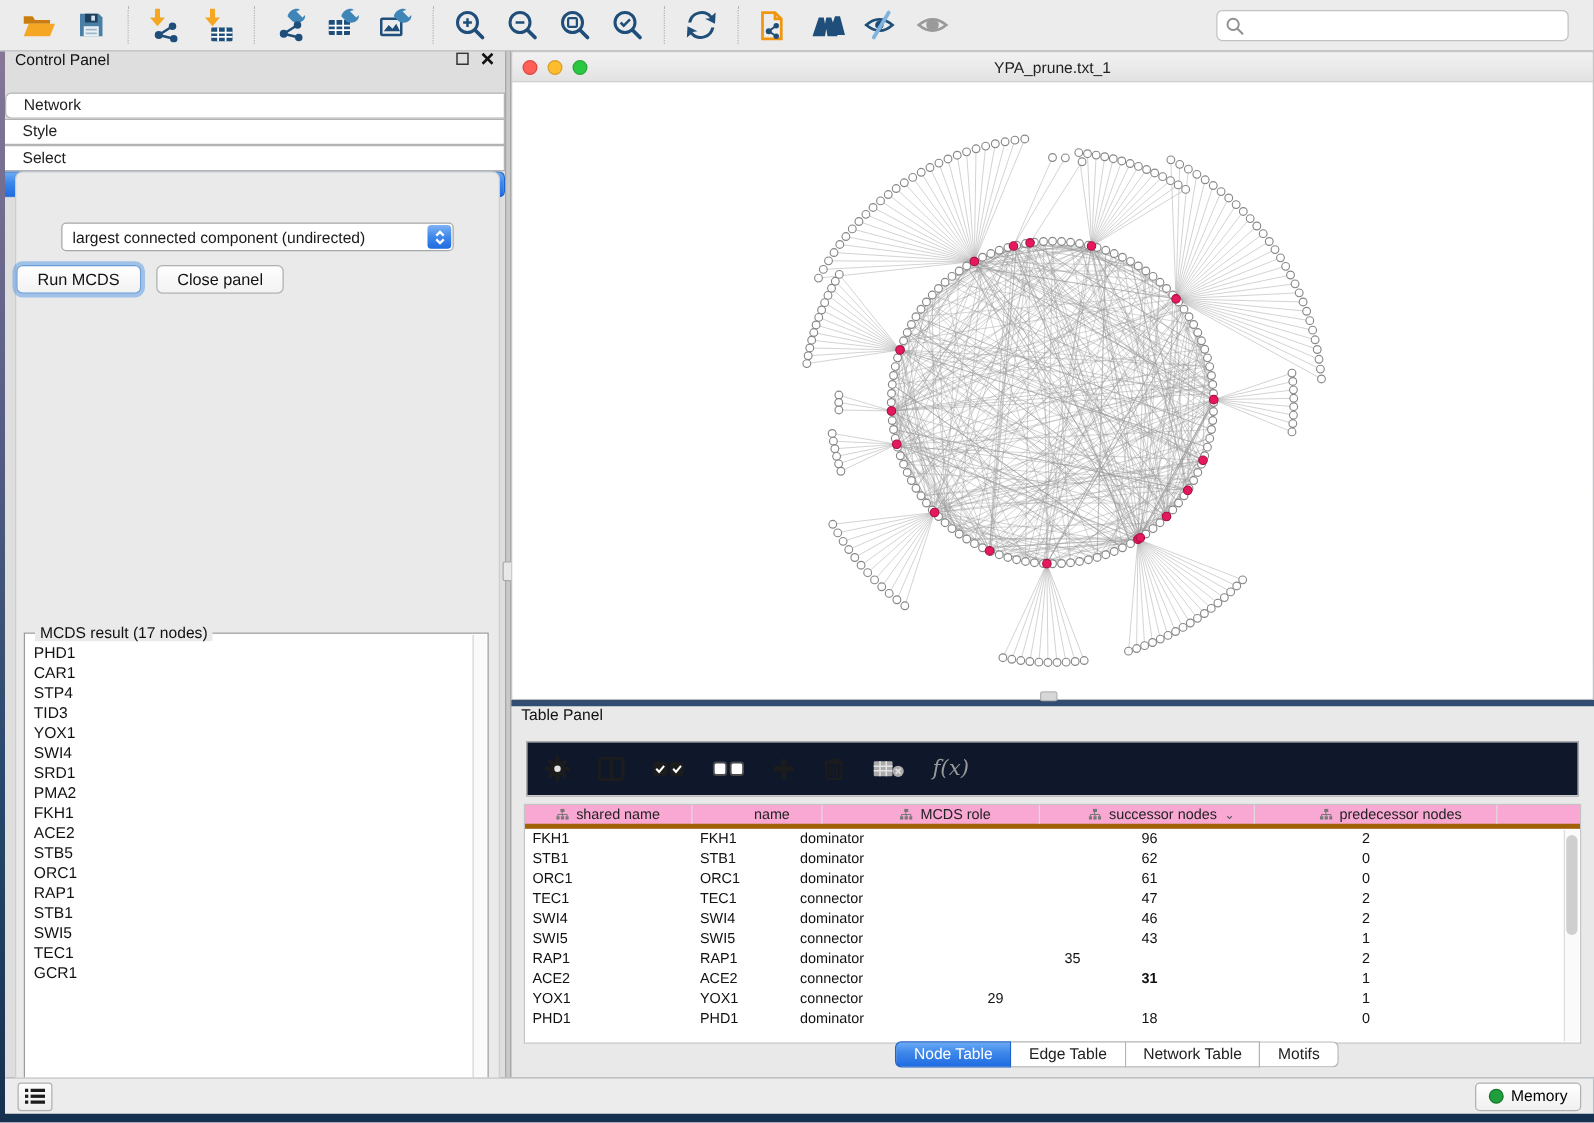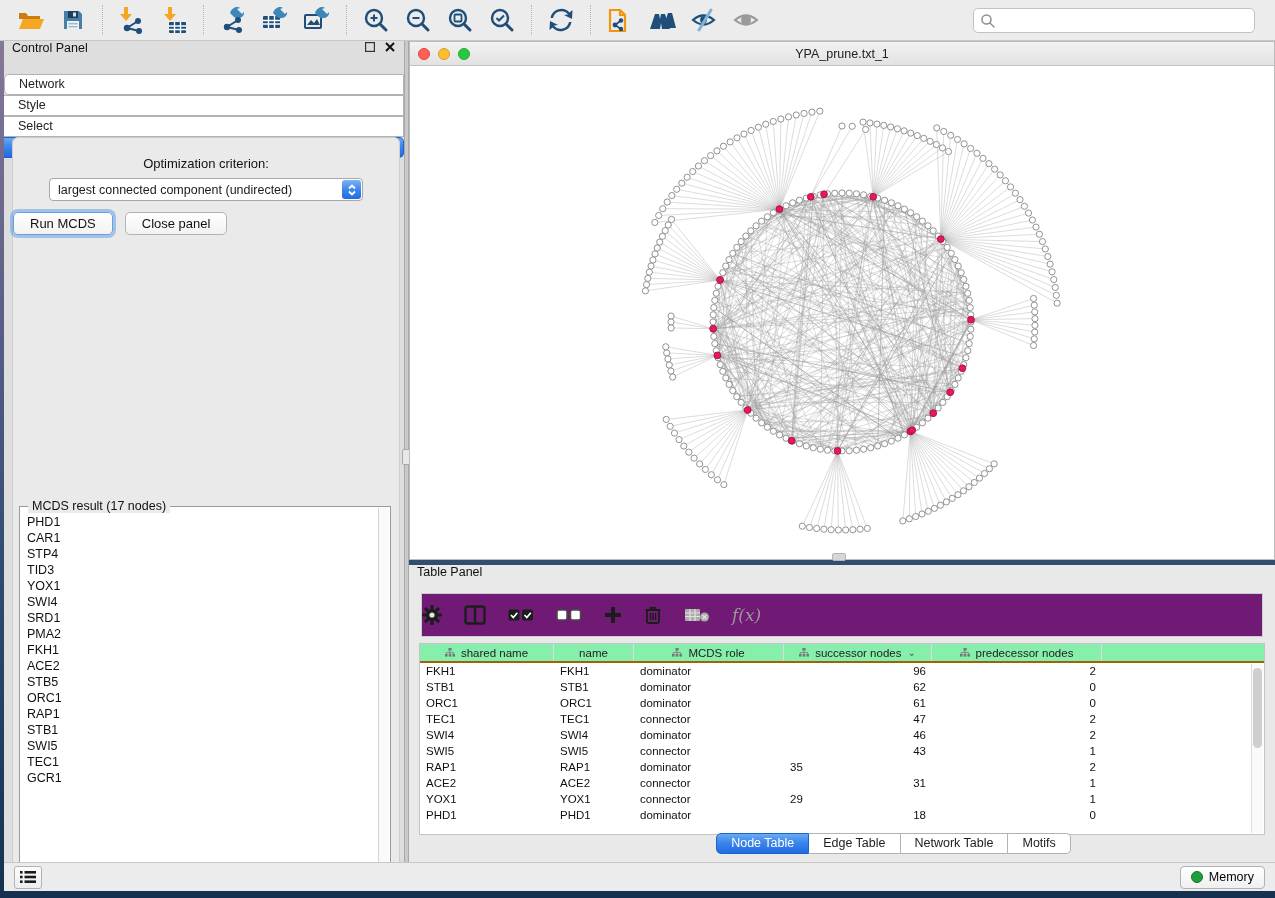--- a/index.html
+++ b/index.html
@@ -68,28 +68,28 @@
   #network-window { left:409px; top:41px; width:866px; height:519px; background:#fff;
                     border:1px solid #bdbdbd; }
   #net-titlebar { height:24px; background:linear-gradient(180deg,#f2f2f2,#e2e2e2);
                   border-bottom:1px solid #c2c2c2; display:flex; align-items:center; padding:0 8px; }
   .tl { width:12px; height:12px; border-radius:50%; margin-right:8px; }
   #net-title { position:absolute; left:0; width:100%; text-align:center; font-size:12.5px; color:#222; }
   #net-canvas { position:absolute; left:0; top:24px; width:864px; height:493px; background:#fff; }
 
   
   #table-panel { left:409px; top:565px; width:969px; height:297px; background:#e9e9e9; }
-  #tp-toolbar { position:absolute; left:12px; top:28px; width:842px; height:44px; background:#701a75;
-                border:1px solid #cdcdcd; display:flex; align-items:center; gap:22px; }
+  #tp-toolbar { position:absolute; left:12px; top:28px; width:842px; height:44px; background:#0f172a;
+                border:1px solid #cdcdcd; display:flex; align-items:center; padding-left:14px; gap:22px; }
   .tpicon { display:flex; align-items:center; justify-content:center; }
   #fx-label { font-family:"DejaVu Serif", serif; font-style:italic; font-size:17px; color:#9a9a9a; }
 
   #node-table { position:absolute; left:10px; top:78px; width:846px; height:192px; background:#fff;
                 border:1px solid #c4c4c4; }
-  #nt-header { display:flex; height:19px; background:#86efac; border-bottom:2px solid #a16207; }
+  #nt-header { display:flex; height:19px; background:#f9a8d4; border-bottom:4px solid #a16207;gap:24px; }
   .nt-hcell { display:flex; align-items:center; justify-content:center; gap:6px; font-size:11.5px;
               color:#222; border-right:1px solid #dcdcdc; position:relative; }
   .nt-row { display:flex; height:16px; align-items:center; }
   .nt-cell { font-size:11.5px; color:#111; padding:0 6px; }
   #nt-scroll { position:absolute; top:20px; right:1px; bottom:1px; width:12px; background:#fafafa;
                border-left:1px solid #ddd; }
   #nt-thumb { position:absolute; top:4px; left:1px; width:9px; height:80px; background:#cfcfcf; border-radius:5px; }
   .sortchev { font-size:10px; color:#555; }
 
   #tp-tabs { position:absolute; left:0; bottom:8px; width:100%; display:flex; justify-content:center; }
@@ -265,21 +265,20 @@
         </span>
     </span>
   </div>
   <div class="tabstrip" style="top:33px;" id="cp-tabs">
       <div class="seg-tab">Network</div>
       <div class="seg-tab">Style</div>
       <div class="seg-tab">Select</div>
       <div class="seg-tab active">MCDS</div>
     </div>
   <div id="cp-content">
-    <div id="opt-label">Optimization criterion:</div>
     <div id="opt-select">
       <span>largest connected component (undirected)</span>
       <span id="opt-stepper">
         <svg width="10" height="14" viewBox="0 0 10 14">
             <path d="M2 5.5 L5 2.5 L8 5.5" fill="none" stroke="#fff" stroke-width="1.8"></path>
             <path d="M2 8.5 L5 11.5 L8 8.5" fill="none" stroke="#fff" stroke-width="1.8"></path>
           </svg>
       </span>
     </div>
     <div class="btnrow">
@@ -1346,28 +1345,28 @@
           <div class="nt-cell" style="width: 134px; text-align: left;">SWI5</div>
           <div class="nt-cell" style="width: 80px; text-align: left;">SWI5</div>
           <div class="nt-cell" style="width: 150px; text-align: left;">connector</div>
           <div class="nt-cell" style="width: 148px; text-align: right;">43</div>
           <div class="nt-cell" style="width: 170px; text-align: right;">1</div>
         </div>
         <div class="nt-row">
           <div class="nt-cell" style="width: 134px; text-align: left;">RAP1</div>
           <div class="nt-cell" style="width: 80px; text-align: left;">RAP1</div>
           <div class="nt-cell" style="width: 150px; text-align: left;">dominator</div>
-          <div class="nt-cell" style="width: 148px; text-align: left;">35</div>
+          <div class="nt-cell" style="width: 148px; text-align: center;">35</div>
           <div class="nt-cell" style="width: 170px; text-align: right;">2</div>
         </div>
         <div class="nt-row">
           <div class="nt-cell" style="width: 134px; text-align: left;">ACE2</div>
           <div class="nt-cell" style="width: 80px; text-align: left;">ACE2</div>
           <div class="nt-cell" style="width: 150px; text-align: left;">connector</div>
-          <div class="nt-cell" style="width: 148px; text-align: right;">31</div>
+          <div class="nt-cell" style="width: 148px; text-align: right; font-weight: bold;">31</div>
           <div class="nt-cell" style="width: 170px; text-align: right;">1</div>
         </div>
         <div class="nt-row">
           <div class="nt-cell" style="width: 134px; text-align: left;">YOX1</div>
           <div class="nt-cell" style="width: 80px; text-align: left;">YOX1</div>
           <div class="nt-cell" style="width: 150px; text-align: left;">connector</div>
           <div class="nt-cell" style="width: 148px; ">29</div>
           <div class="nt-cell" style="width: 170px; text-align: right;">1</div>
         </div>
         <div class="nt-row">

